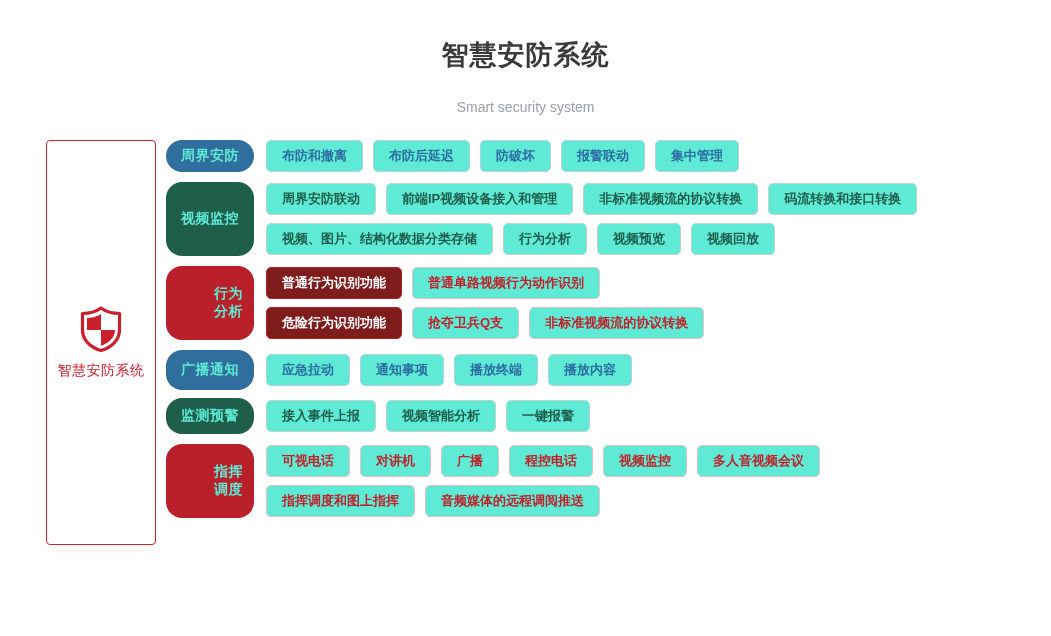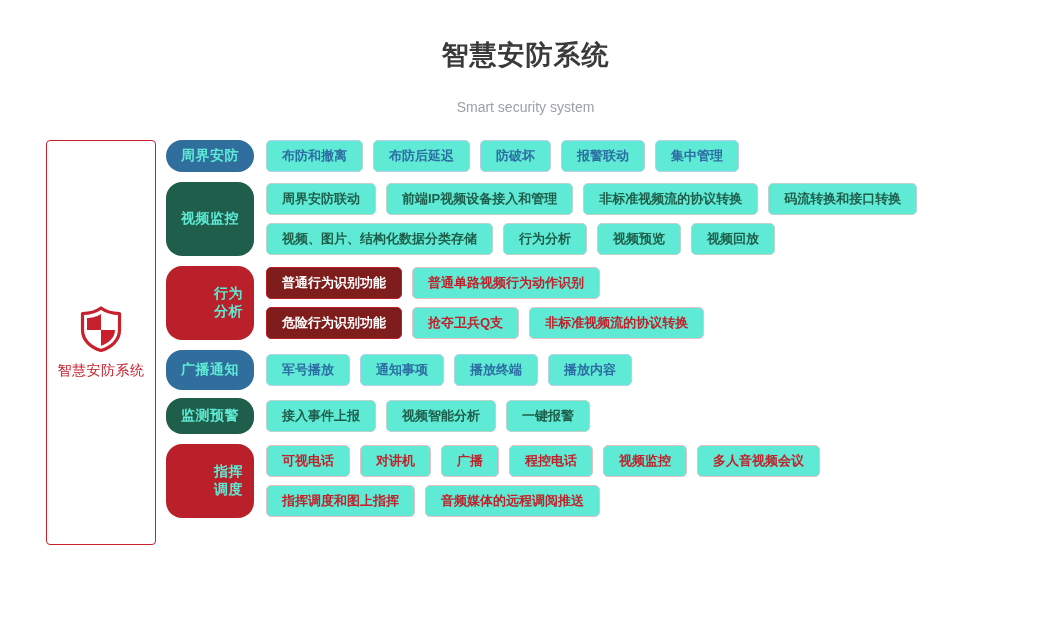--- a/index.html
+++ b/index.html
@@ -222,21 +222,21 @@
           <div class="chip red">抢夺卫兵Q支</div>
           <div class="chip red">非标准视频流的协议转换</div>
         </div>
       </div>
     </div>
 
     <div class="row r-broadcast">
       <div class="row-label blue">广播通知</div>
       <div class="row-items">
         <div class="item-line">
-          <div class="chip blue">军号播放</div>
+          <div class="chip blue">应急拉动</div>
           <div class="chip blue">通知事项</div>
           <div class="chip blue">播放终端</div>
           <div class="chip blue">播放内容</div>
         </div>
       </div>
     </div>
 
     <div class="row r-monitor">
       <div class="row-label green">监测预警</div>
       <div class="row-items">

